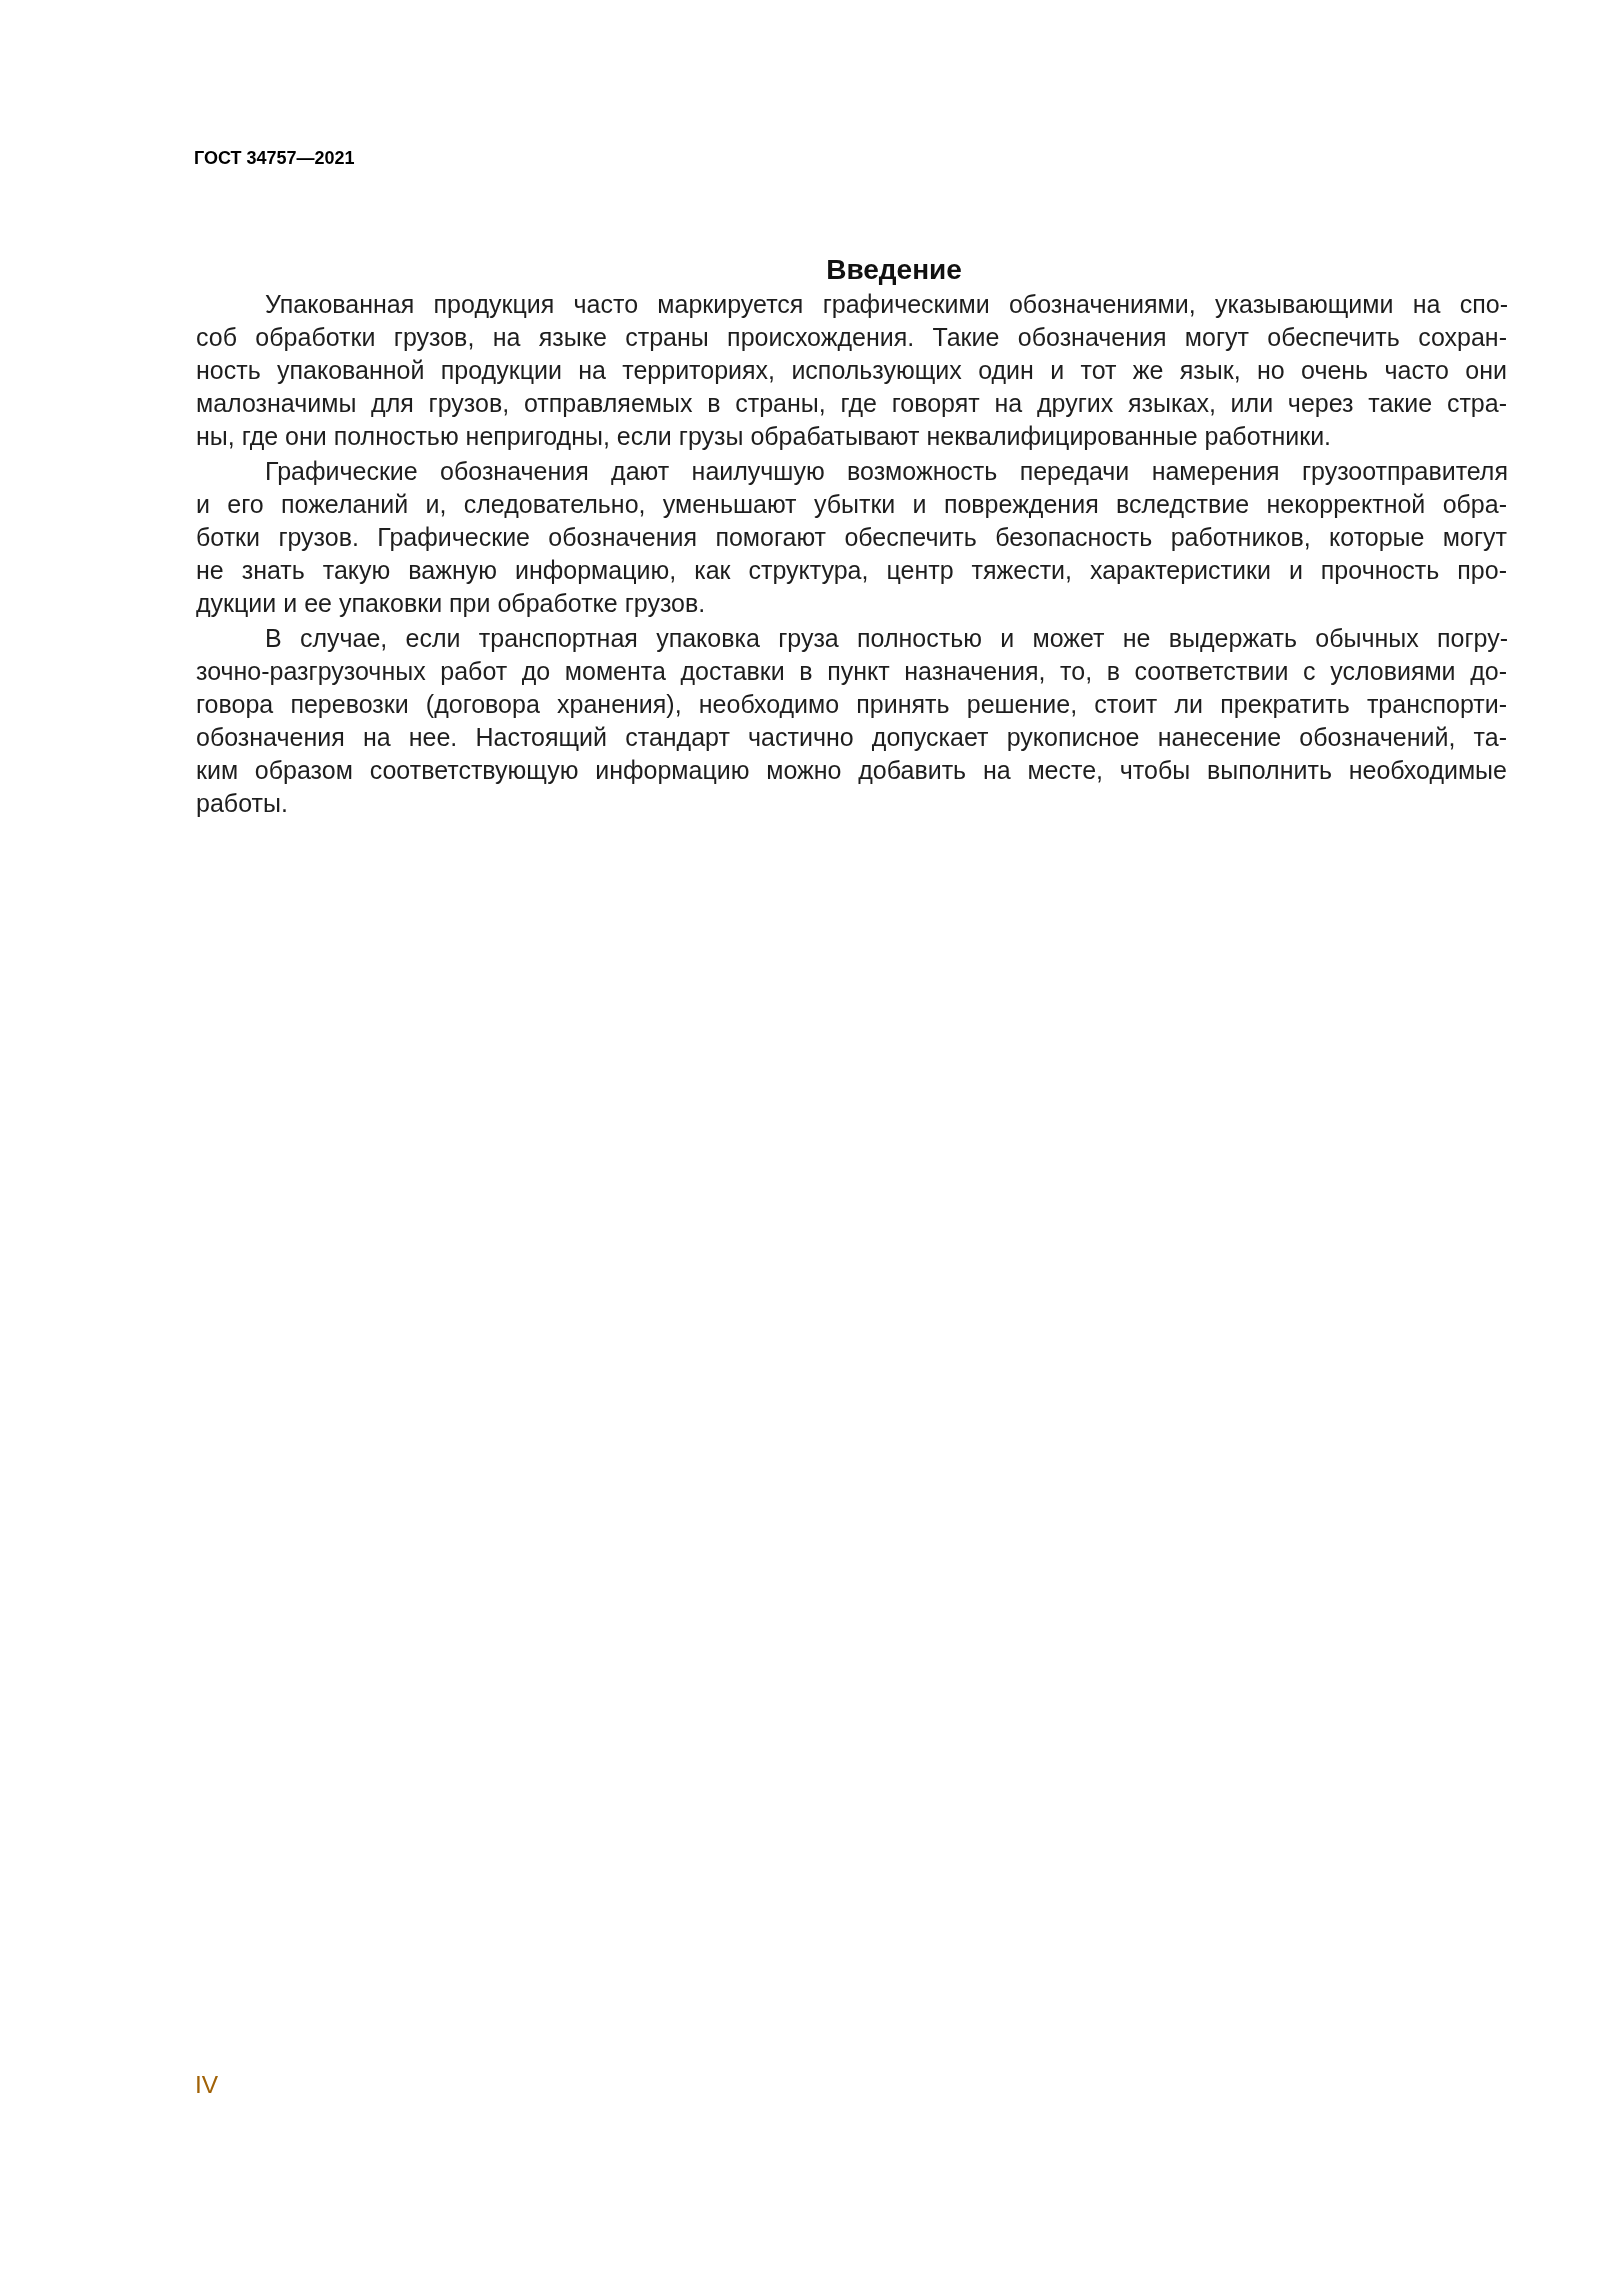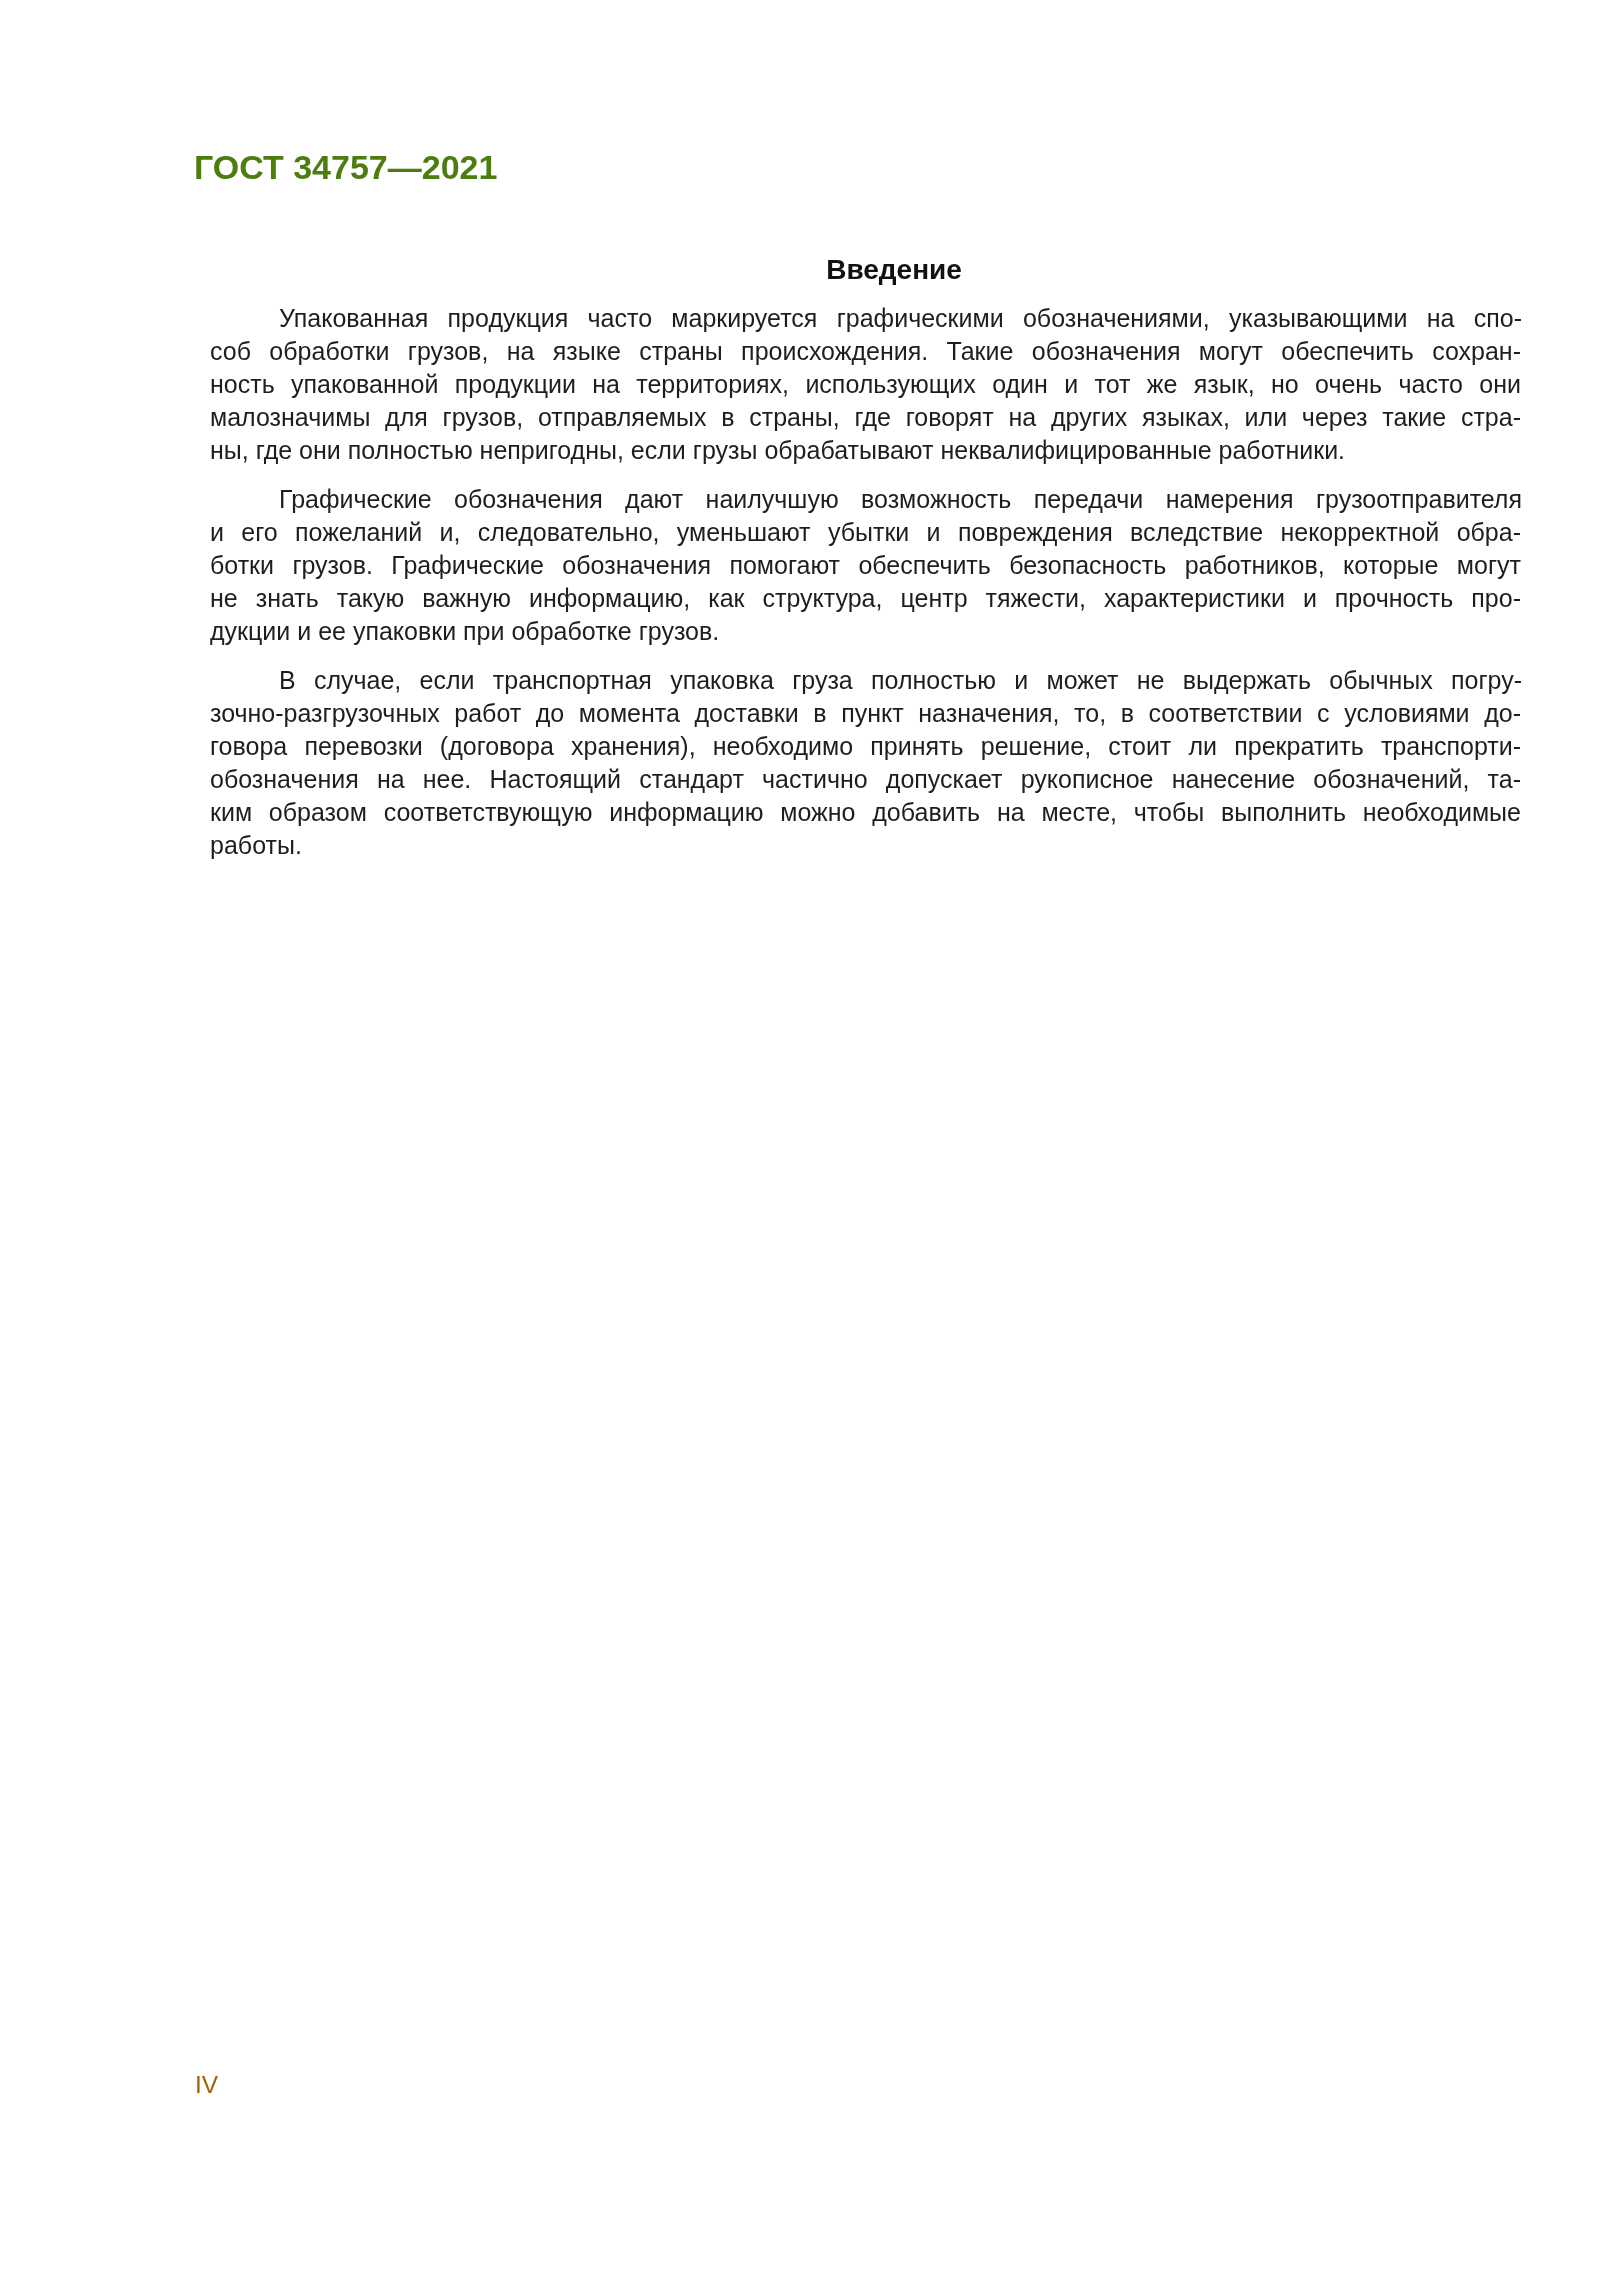--- a/index.html
+++ b/index.html
@@ -19,24 +19,24 @@
       position: absolute;
       left: 0; top: 0;
       width: 1621px;
       height: 2293px;
       background: #ffffff;
     }
     .doc-header {
       position: absolute;
       left: 194px;
       top: 148px;
-      font-size: 34px;
+      font-size: 18px;
       font-weight: bold;
       letter-spacing: 0px;
-      color: #4d7c0f;
+      color: #000000;
       white-space: nowrap;
     }
     .section-title {
       position: absolute;
       left: 0;
       width: 1621px;
       top: 226px;
       text-align: center;
       font-size: 28px;
       font-weight: bold;
@@ -48,21 +48,21 @@
     .body-text {
       position: absolute;
       left: 194px;
       top: 286px;
       width: 1311px;
       font-size: 25px;
       line-height: 33px;
       color: #1e1e1e;
     }
     .paragraph {
-      margin: 16px;
+      margin: 2px;
       padding: 0;
     }
     .line {
       display: block;
       height: 33px;
       white-space: nowrap;
       text-align: justify;
       text-align-last: justify;
       overflow: visible;
     }

